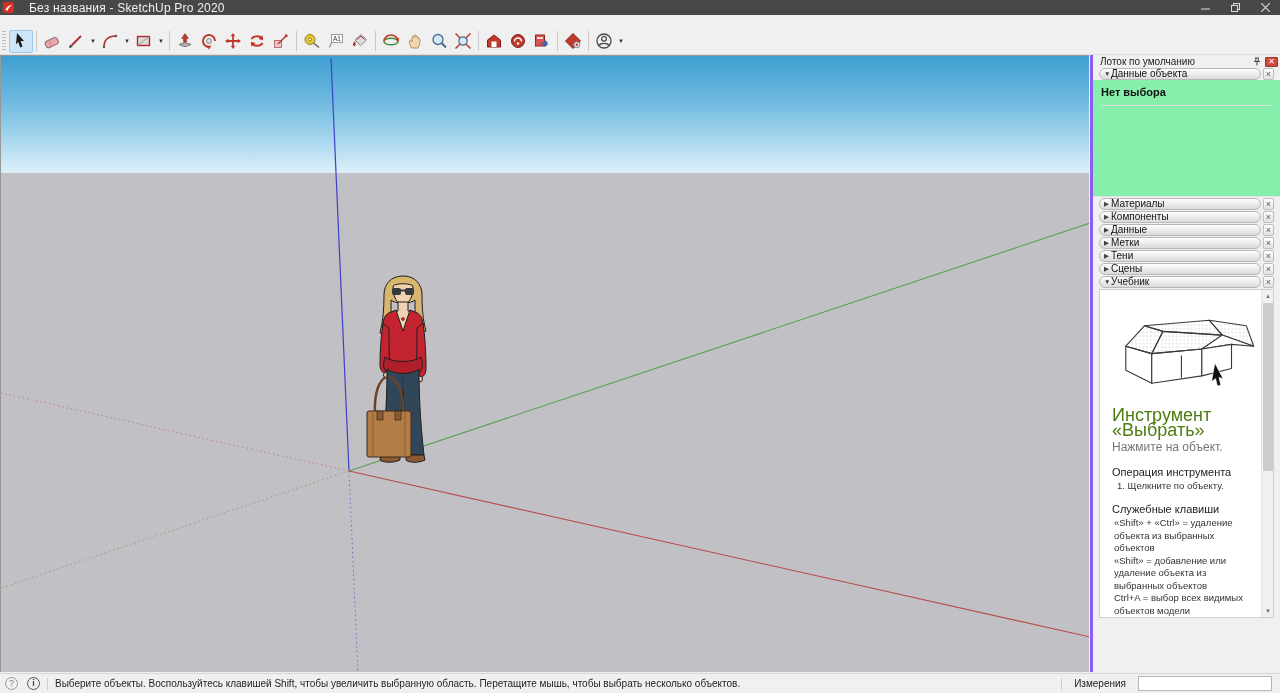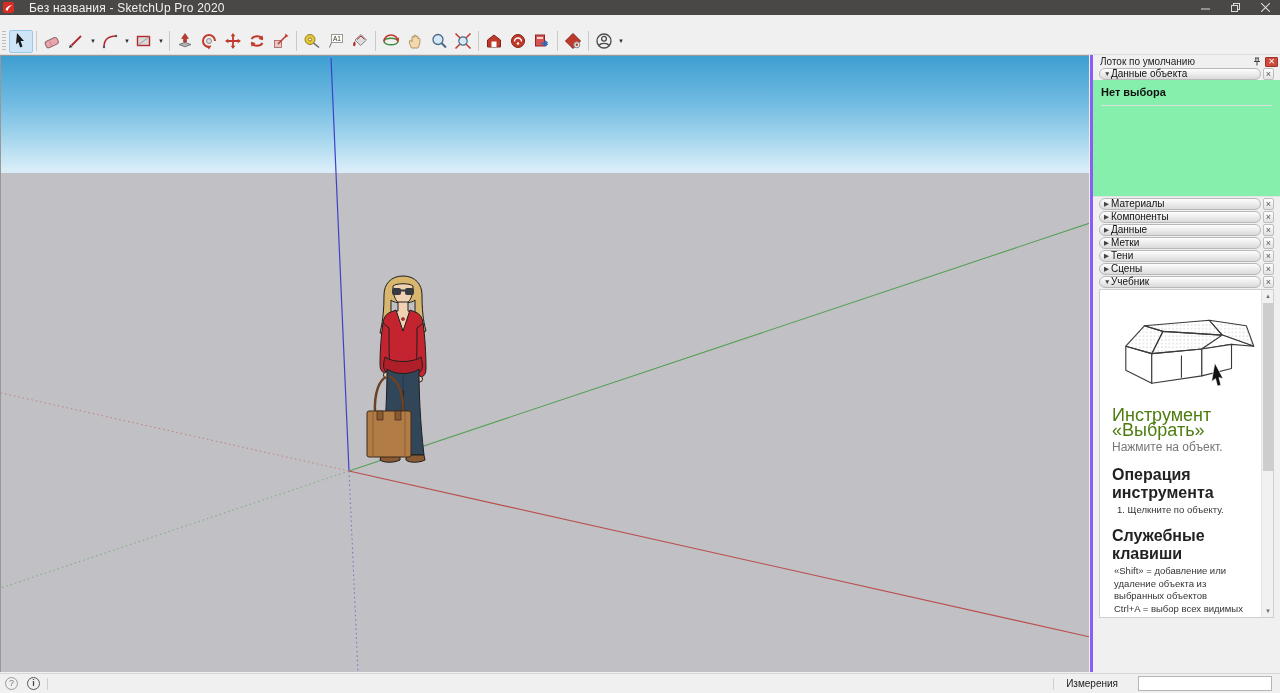--- a/index.html
+++ b/index.html
@@ -60,41 +60,41 @@
     background:linear-gradient(#fff,#e2e2e2);font-size:9px;line-height:10px;text-align:center;color:#555}
   .objdata{height:117px;background:#86efac;border-bottom:1px solid #e2e2e2;padding:6px 8px 0 8px}
   .no-sel{font-weight:bold;font-size:11px;color:#111;padding-bottom:7px;border-bottom:1px solid #dedede}
 
   .instructor{position:relative;margin:1px 6px 0 6px;height:329px;background:#fff;
     border:1px solid #cfcfcf}
   .inst-body{position:absolute;left:0;top:0;right:12px;bottom:0;overflow:hidden;padding:4px 4px 0 12px}
   .inst-house{display:block;margin:4px auto 8px auto}
   .inst-h1{font-size:18px;font-weight:normal;color:#4d7c0f;line-height:15px}
   .inst-sub{font-size:12px;color:#777;margin:2px 0 12px 0}
-  .inst-h2{font-size:16px;font-weight:bold;color:#222;margin-bottom:2px}
+  .inst-h2{font-size:11px;font-weight:normal;color:#222;margin-bottom:2px}
   .inst-step{font-size:9.5px;color:#333;margin:0 0 12px 5px}
   .inst-key{font-size:9.5px;color:#333;line-height:12.5px;margin-left:2px}
   .inst-scrollbar{position:absolute;right:0;top:0;width:12px;height:100%;background:#f1f1f1;
     border-left:1px solid #e3e3e3}
   .inst-thumb{position:absolute;top:13px;left:1px;width:10px;height:168px;background:#cdcdcd}
   .inst-arrow{position:absolute;left:0;width:12px;height:12px;font-size:6px;color:#6f6f6f;
     text-align:center;line-height:12px}
   .inst-arrow.up{top:0}
   .inst-arrow.down{bottom:0}
 
   
   .statusbar{position:absolute;left:0;top:673px;width:1280px;height:20px;background:#f0f0f0;
     border-top:1px solid #d6d6d6;display:flex;align-items:center;font-size:10px;color:#1e1e1e}
   .sb-circle{width:13px;height:13px;border:1px solid #9a9a9a;border-radius:50%;margin-left:5px;
     font-size:9px;line-height:11px;text-align:center;color:#7c7c7c}
   .sb-circle.dark{border-color:#555;color:#444;margin-left:9px;font-weight:bold}
   .sb-sep{width:1px;height:12px;background:#cfcfcf;margin:0 7px}
   .sb-hint{white-space:nowrap}
   .sb-right{margin-left:auto;display:flex;align-items:center;margin-right:8px}
-  .sb-mlabel{margin:0 20px 0 5px;color:#222}
+  .sb-mlabel{margin:0 12px 0 5px;color:#222}
   .sb-minput{width:134px;height:15px;border:1px solid #b5b5b5;background:#fff;font-size:10px;
     padding:0 3px;font-family:"Liberation Sans",sans-serif}
 </style>
 </head>
 <body>
 
 <div class="app">
 
   <div class="titlebar">
     <span class="app-logo">
@@ -464,35 +464,37 @@
             <polyline points="74,86 74,62" fill="none"></polyline>
           </g>
           <path d="M110,70 L119,87 L114.5,85.8 L116.5,94 L112.8,95 L110.8,87 L106.5,90 Z" fill="#111" stroke="#fff" stroke-width="0.7"></path>
         </svg>
         <div class="inst-h1">Инструмент</div>
         <div class="inst-h1">«Выбрать»</div>
         <div class="inst-sub">Нажмите на объект.</div>
         <div class="inst-h2">Операция инструмента</div>
         <div class="inst-step">1. Щелкните по объекту.</div>
         <div class="inst-h2">Служебные клавиши</div>
+        <div class="inst-key">«Shift» + «Ctrl» = удаление объекта из выбранных объектов</div>
         <div class="inst-key">«Shift» = добавление или удаление объекта из выбранных объектов</div>
         <div class="inst-key">Ctrl+A = выбор всех видимых объектов модели</div>
 
       </div>
       <div class="inst-scrollbar">
         <span class="inst-arrow up">▲</span>
         <span class="inst-thumb"></span>
         <span class="inst-arrow down">▼</span>
       </div>
     </div>
   </div>
 
   <div class="statusbar">
     <span class="sb-circle">?</span>
     <span class="sb-circle dark">i</span>
     <span class="sb-sep"></span>
+    <span class="sb-hint">Выберите объекты. Воспользуйтесь клавишей Shift, чтобы увеличить выбранную область. Перетащите мышь, чтобы выбрать несколько объектов.</span>
     <span class="sb-right">
       <span class="sb-sep"></span>
       <span class="sb-mlabel">Измерения</span>
       <input class="sb-minput" value="" style="">
     </span>
   </div>
 </div>
 
 </body></html>

